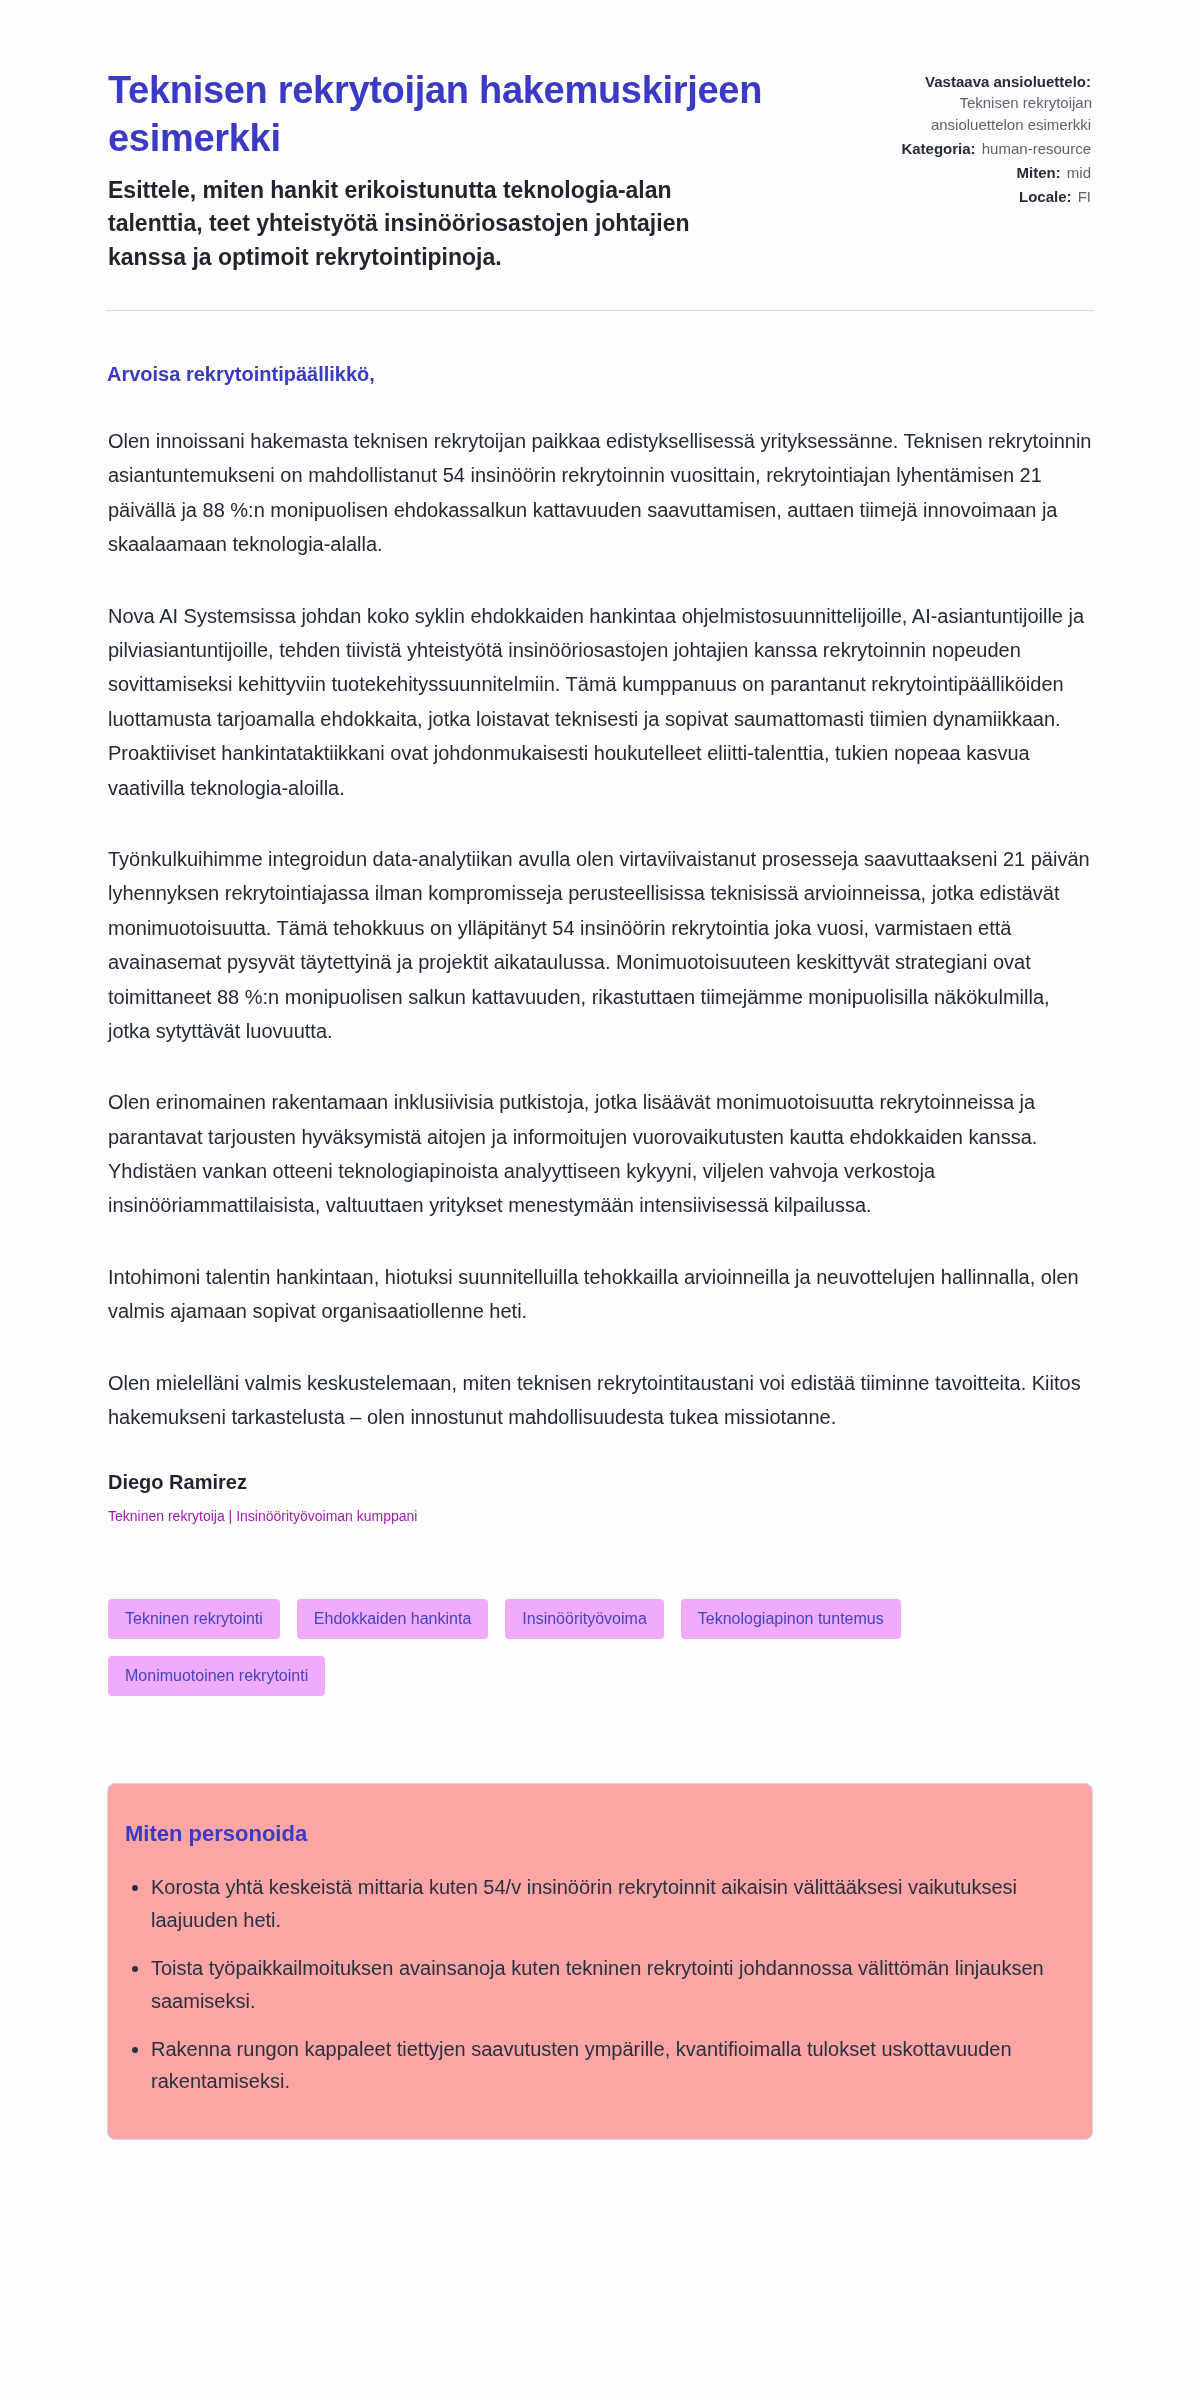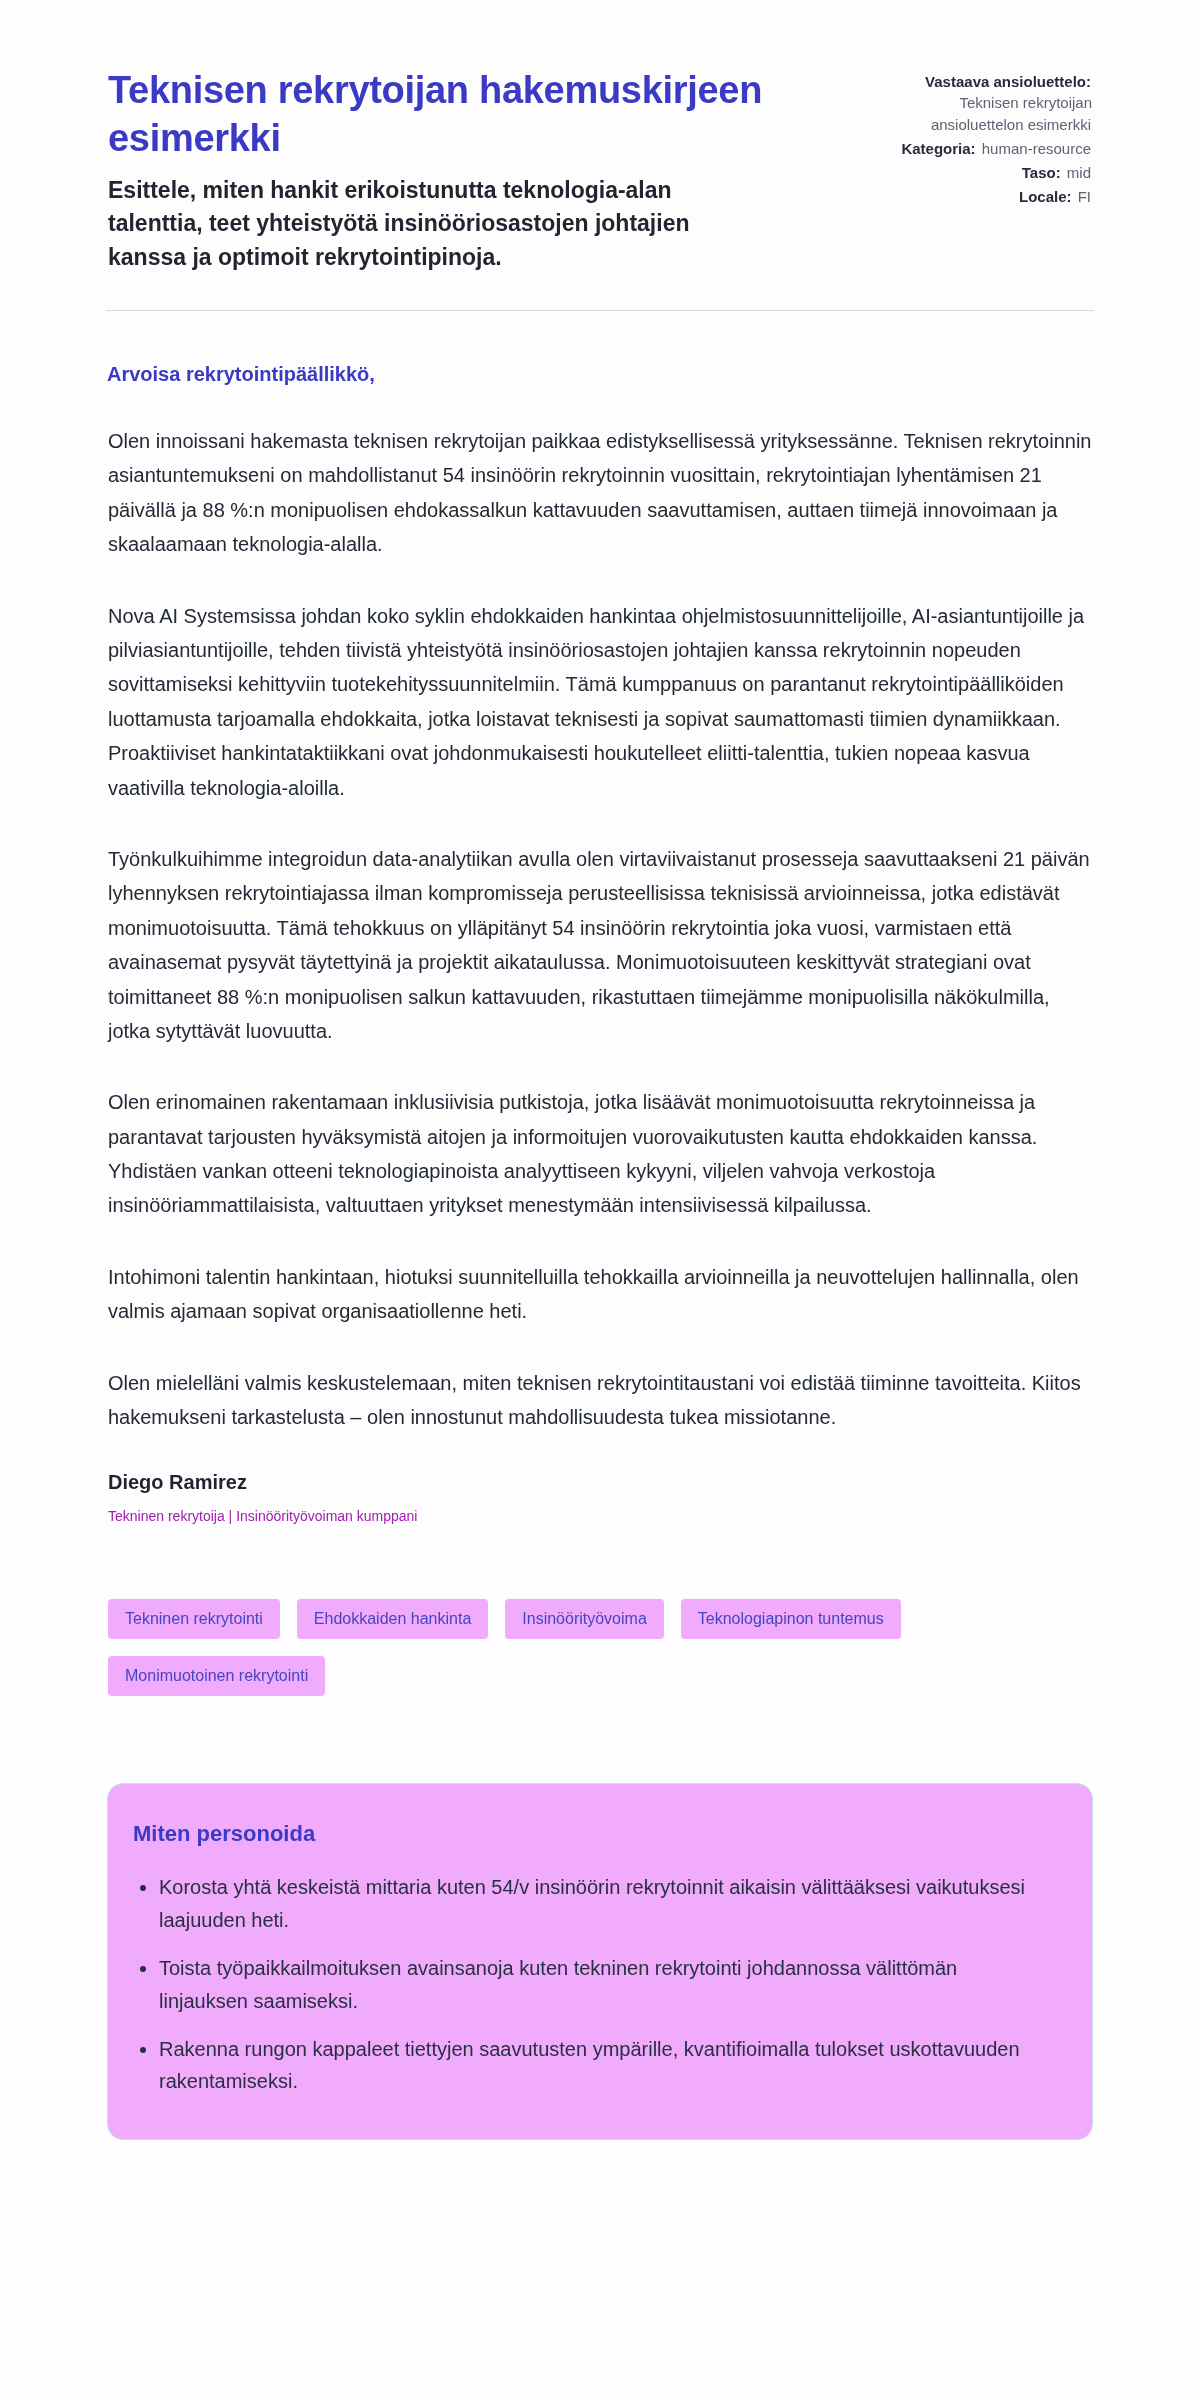--- a/index.html
+++ b/index.html
@@ -42,22 +42,22 @@
   
   .tags { margin-top: 74px; display: flex; flex-wrap: wrap; gap: 15px; }
   .tag {
     display: inline-block; background: #f0abfc; color: #4545c0;
     font-size: 16px; padding: 12px 17px; border-radius: 4px; line-height: 1;
     cursor: pointer; white-space: nowrap;
   }
 
   
   .tips {
-    margin-top: 86px; background: #f0abfc; border: 1px solid #c9dcf0;
-    border-radius: 16px; padding: 36px 40px 40px 24px;
+    margin-top: 86px; background: #fca5a5; border: 1px solid #c9dcf0;
+    border-radius: 8px; padding: 36px 40px 40px 16px;
   }
   .tips-title { color: #3a3ac4; font-size: 22px; font-weight: bold; margin-bottom: 24px; }
   .tips-list { margin-left: 26px; }
   .tips-list li { font-size: 20px; line-height: 1.62; margin-bottom: 16px; color: #28303f; }
   .tips-list li:last-child { margin-bottom: 0; }
 </style>
 </head>
 <body>
 
 <div class="container">
@@ -73,21 +73,21 @@
           <span class="meta-label">Vastaava ansioluettelo:</span>
           <span class="meta-value">Teknisen rekrytoijan ansioluettelon esimerkki</span>
         </div>
 
         <div class="meta-row">
           <span class="meta-label">Kategoria:</span>
           <span class="meta-value">human-resource</span>
         </div>
 
         <div class="meta-row">
-          <span class="meta-label">Taso:</span>
+          <span class="meta-label">Miten:</span>
           <span class="meta-value">mid</span>
         </div>
 
         <div class="meta-row">
           <span class="meta-label">Locale:</span>
           <span class="meta-value">FI</span>
         </div>
       </aside>
   </header>
 

